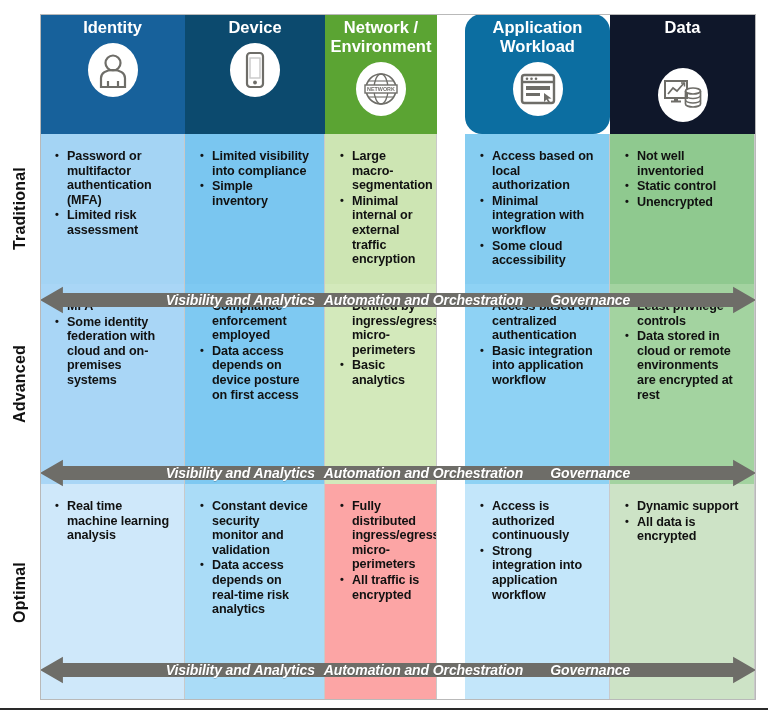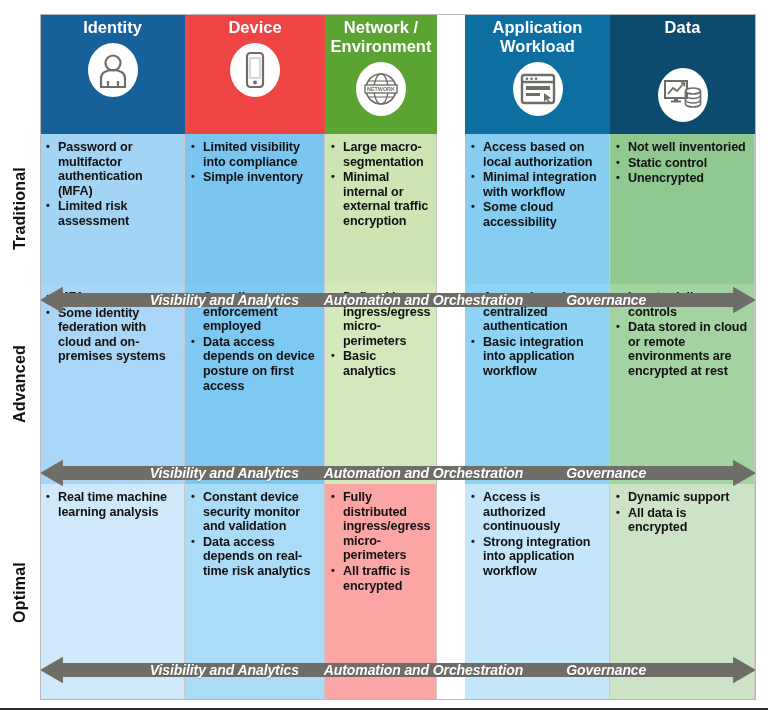--- a/index.html
+++ b/index.html
@@ -106,21 +106,21 @@
     border-right: 1px solid #c9c9c9;
     overflow: hidden;
   }
   .cell.r0 { top: 134px;  height: 150px; }
   .cell.r1 { top: 284px;  height: 200px; }
   .cell.r2 { top: 484px;  height: 216px; }
   .col.c4 .cell { border-right: 1px solid #c9c9c9; }
 
   ul.items {
     list-style: none;
-    margin: 0;
+    margin: 9px;
     padding: 0;
   }
   ul.items li {
     position: relative;
     padding-left: 14px;
     margin-bottom: 1px;
     font-size: 12.6px;
     line-height: 14.6px;
     font-weight: bold;
     color: #111111;
@@ -157,21 +157,21 @@
       96.8% 94%, 96.8% 73%,
       3.2% 73%, 3.2% 94%
     );
   }
   .band-text {
     position: absolute;
     inset: 0;
     display: flex;
     align-items: center;
     justify-content: center;
-    gap: 25px;
+    gap: 9px;
     color: #ffffff;
     font-weight: bold;
     font-style: italic;
     font-size: 14px;
     letter-spacing: -0.1px;
     white-space: nowrap;
     text-shadow: 0 1px 0 rgba(0,0,0,.18);
   }
   .band-text span:last-child { margin-left: 18px; }
 
@@ -230,21 +230,21 @@
           </ul>
       </div>
       <div class="cell r2" style="background-color: rgb(207, 232, 250);">
         <ul class="items">
             <li>Real time machine learning analysis</li>
           </ul>
       </div>
     </div>
 
     <div class="col c1">
-      <div class="hdr" style="background-color: #ef4444;">
+      <div class="hdr" style="background-color: #0c4a6e;">
         <div class="hdr-title">Device</div>
         <div class="hdr-icon">
           <svg width="30" height="40" viewBox="0 0 30 40">
             <rect x="7" y="3" width="16" height="34" rx="3.2" fill="none" stroke="#6e6d68" stroke-width="2.2"></rect>
             <rect x="10" y="8" width="10" height="20" fill="none" stroke="#c8c8c8" stroke-width="1.4"></rect>
             <circle cx="15" cy="32.5" r="1.9" fill="#6e6d68"></circle>
           </svg>
         </div>
       </div>
       <div class="cell r0" style="background-color: rgb(122, 198, 240);">
@@ -297,21 +297,21 @@
       </div>
       <div class="cell r2" style="background-color: #fca5a5;">
         <ul class="items">
             <li>Fully distributed ingress/egress micro-perimeters</li>
             <li>All traffic is encrypted</li>
           </ul>
       </div>
     </div>
 
     <div class="col c3">
-      <div class="hdr" style="background-color: rgb(12, 110, 161);">
+      <div class="hdr" style="background-color: rgb(12, 110, 161); border-radius: 17px;">
         <div class="hdr-title">Application
 Workload</div>
         <div class="hdr-icon">
           <svg width="38" height="34" viewBox="0 0 38 34">
             <rect x="3" y="3" width="32" height="28" rx="2.5" fill="none" stroke="#6e6d68" stroke-width="2.4"></rect>
             <path d="M3 10 H35" stroke="#6e6d68" stroke-width="2.4"></path>
             <circle cx="8" cy="6.7" r="1.3" fill="#6e6d68"></circle>
             <circle cx="12.5" cy="6.7" r="1.3" fill="#6e6d68"></circle>
             <circle cx="17" cy="6.7" r="1.3" fill="#6e6d68"></circle>
             <rect x="7" y="14" width="24" height="4" fill="#6e6d68"></rect>
@@ -335,21 +335,21 @@
       </div>
       <div class="cell r2" style="background-color: rgb(195, 230, 250);">
         <ul class="items">
             <li>Access is authorized continuously</li>
             <li>Strong integration into application workflow</li>
           </ul>
       </div>
     </div>
 
     <div class="col c4">
-      <div class="hdr" style="background-color: #0c4a6e; gap: 25px;">
+      <div class="hdr" style="background-color: #0f172a; gap: 25px;">
         <div class="hdr-title">Data</div>
         <div class="hdr-icon">
           <svg width="40" height="34" viewBox="0 0 40 34">
             <rect x="2" y="3" width="22" height="17" fill="none" stroke="#6e6d68" stroke-width="2"></rect>
             <path d="M5 16 L10 10 L14 13 L21 5" fill="none" stroke="#6e6d68" stroke-width="1.7"></path>
             <path d="M18 5 H21.5 V8.5" fill="none" stroke="#6e6d68" stroke-width="1.5"></path>
             <path d="M11 23 H15 V20 H11 Z" fill="#6e6d68"></path>
             <line x1="8" y1="23.5" x2="18" y2="23.5" stroke="#6e6d68" stroke-width="2"></line>
             <ellipse cx="30" cy="13" rx="7.5" ry="3" fill="#ffffff" stroke="#6e6d68" stroke-width="1.7"></ellipse>
             <path d="M22.5 13 V26 C22.5 27.7 26 29 30 29 C34 29 37.5 27.7 37.5 26 V13" fill="none" stroke="#6e6d68" stroke-width="1.7"></path>

